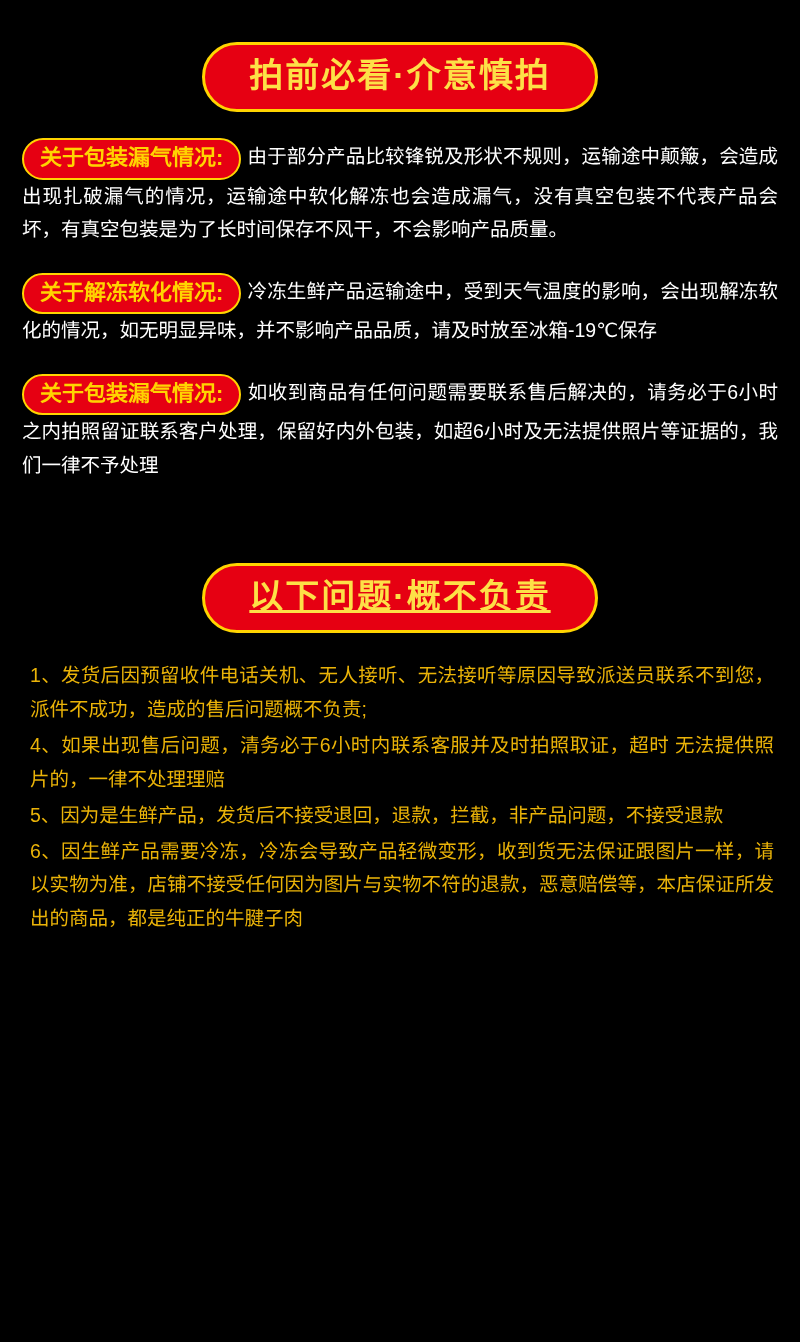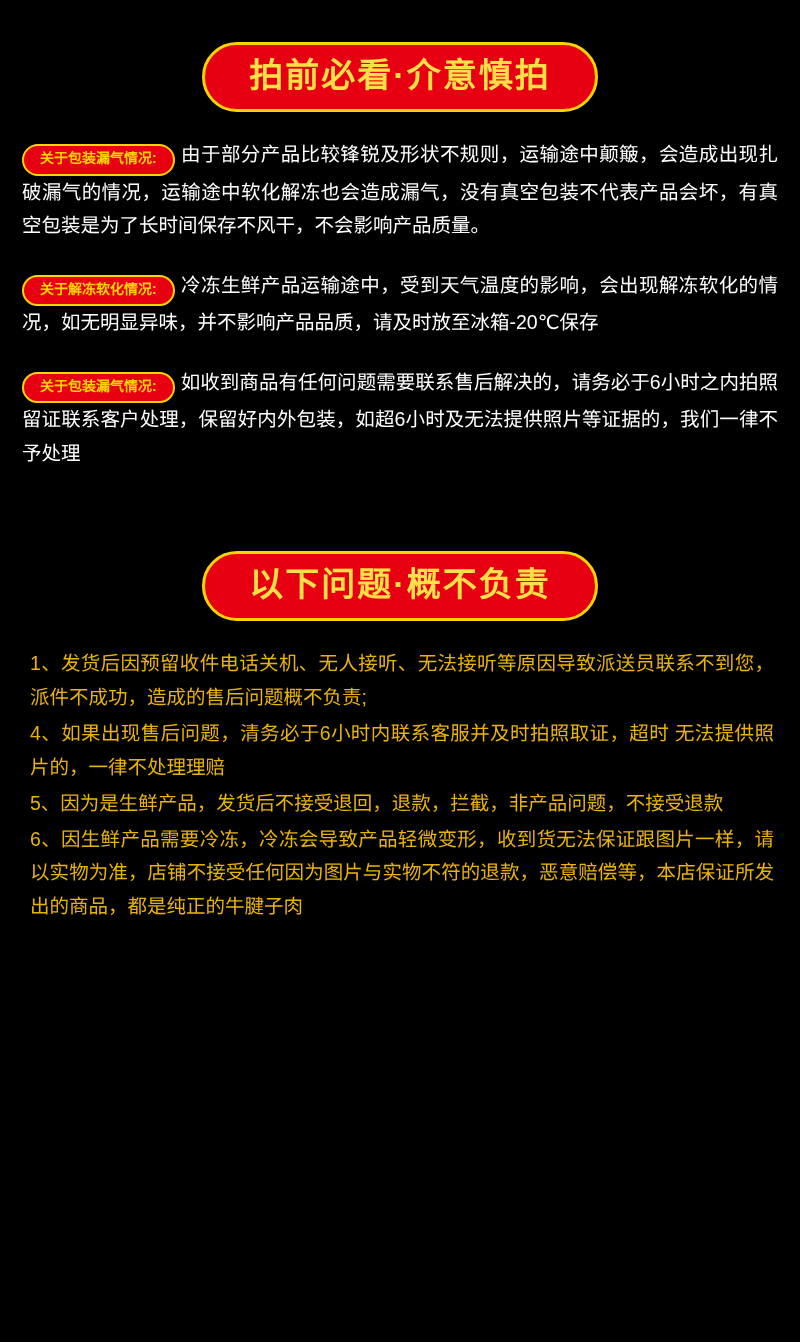--- a/index.html
+++ b/index.html
@@ -38,40 +38,40 @@
     border-radius: 40px;
     color: #fde047;
     font-size: 34px;
     font-weight: bold;
     letter-spacing: 2px;
     padding: 12px 44px 15px 44px;
     line-height: 1.1;
     box-sizing: border-box;
   }
   .banner-1 { margin-top: 42px; }
-  .banner-2 { margin-top: 18px; }
+  .banner-2 { margin-top: 18px; text-decoration: underline; }
 
   
   .section {
     margin: 0 22px;
     padding-top: 26px;
     font-size: 19.5px;
     line-height: 1.72;
     color: #ffffff;
     text-align: justify;
   }
   .section:first-of-type { padding-top: 28px; }
 
   .tag {
     display: inline-block;
     background: #e60012;
     border: 2px solid #ffd400;
     border-radius: 22px;
     color: #ffd400;
-    font-size: 14px;
+    font-size: 22px;
     font-weight: bold;
     padding: 4px 16px 6px 16px;
     margin-right: 6px;
     vertical-align: -2px;
     white-space: nowrap;
     line-height: 1.25;
   }
 
   .body-text {
     display: inline;
@@ -98,21 +98,21 @@
 
   <div class="banner-wrap">
     <div class="banner banner-1">拍前必看·介意慎拍</div>
   </div>
 
   <div class="section">
     <span class="tag">关于包装漏气情况:</span><span class="body-text">由于部分产品比较锋锐及形状不规则，运输途中颠簸，会造成出现扎破漏气的情况，运输途中软化解冻也会造成漏气，没有真空包装不代表产品会坏，有真空包装是为了长时间保存不风干，不会影响产品质量。</span>
   </div>
 
   <div class="section">
-    <span class="tag">关于解冻软化情况:</span><span class="body-text">冷冻生鲜产品运输途中，受到天气温度的影响，会出现解冻软化的情况，如无明显异味，并不影响产品品质，请及时放至冰箱-20℃保存</span>
+    <span class="tag">关于解冻软化情况:</span><span class="body-text">冷冻生鲜产品运输途中，受到天气温度的影响，会出现解冻软化的情况，如无明显异味，并不影响产品品质，请及时放至冰箱-19℃保存</span>
   </div>
 
   <div class="section">
     <span class="tag">关于包装漏气情况:</span><span class="body-text">如收到商品有任何问题需要联系售后解决的，请务必于6小时之内拍照留证联系客户处理，保留好内外包装，如超6小时及无法提供照片等证据的，我们一律不予处理</span>
   </div>
 
   <div class="banner-wrap" style="margin-top:62px;">
     <div class="banner banner-2">以下问题·概不负责</div>
   </div>
 

